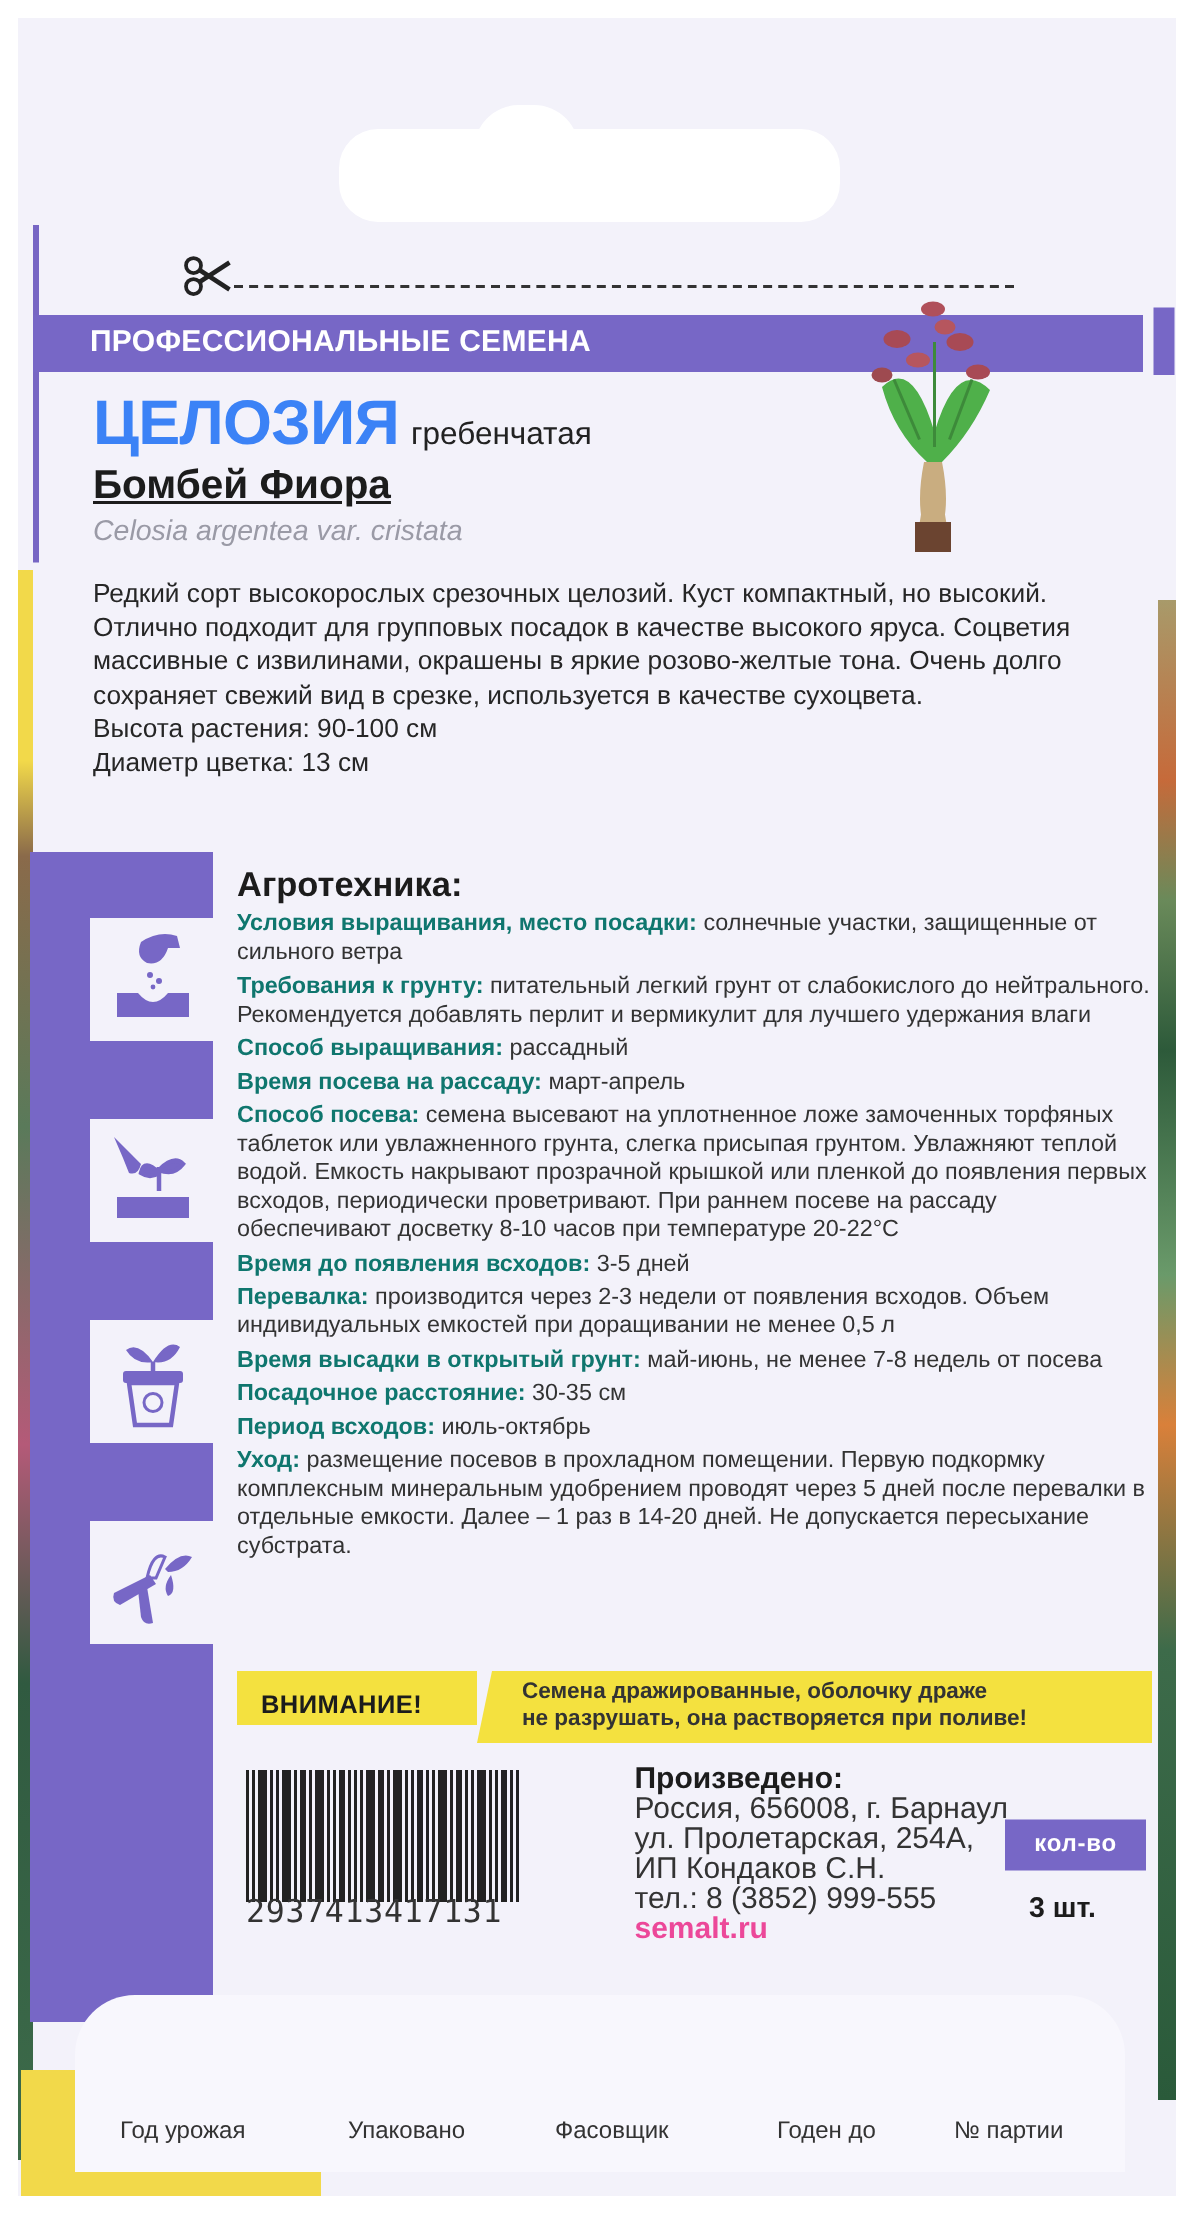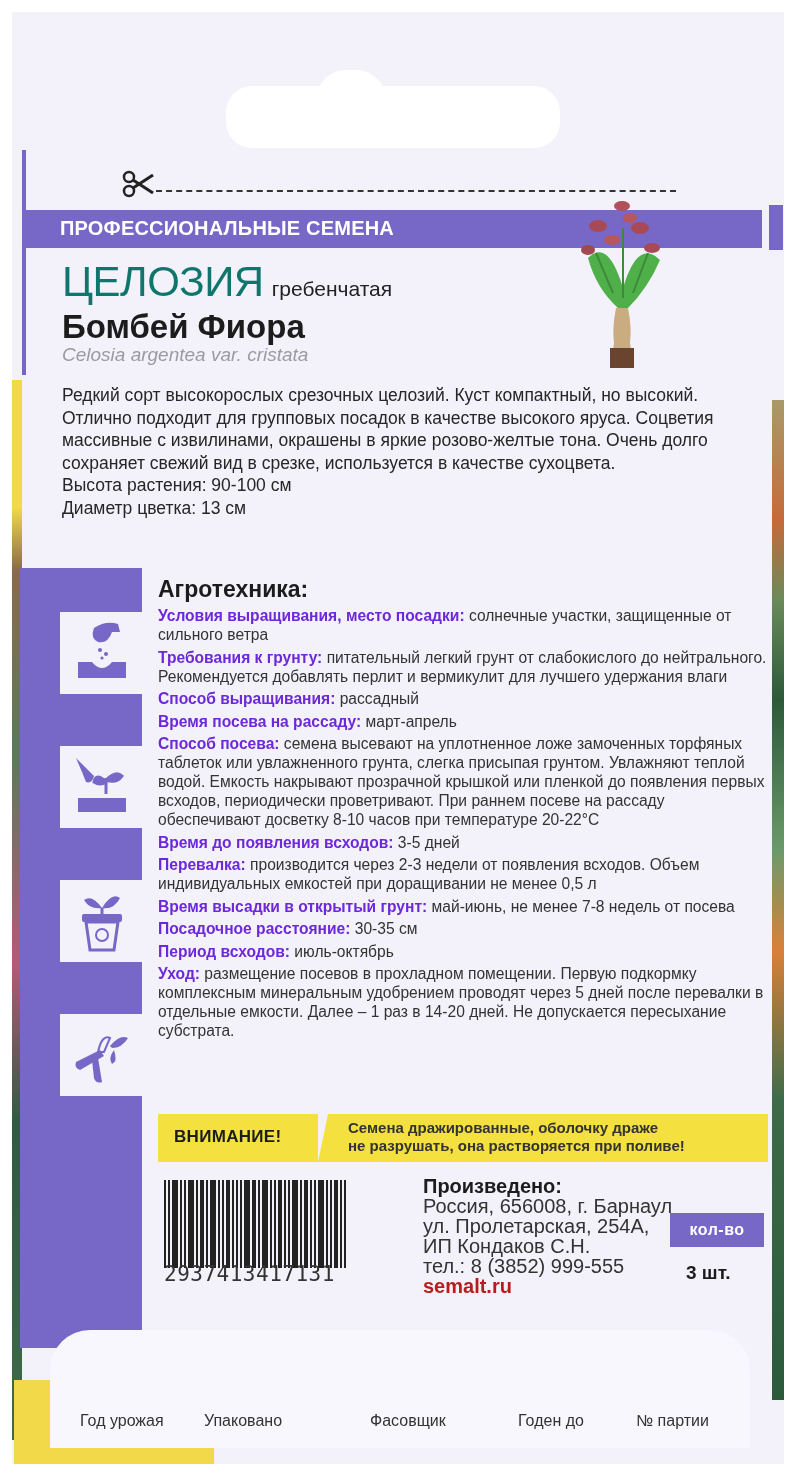--- a/index.html
+++ b/index.html
@@ -50,23 +50,23 @@
   }
   .brand-band .txt {
     position: absolute; left: 38px; top: 7px; color: #fff; font-weight: bold;
     font-size: 20px; letter-spacing: 0.2px;
   }
   .band-tab {
     position: absolute; left: 769px; top: 205px; width: 14px; height: 45px; background: #7767c6;
   }
 
   .title-wrap { position: absolute; left: 62px; top: 258px; }
-  .title-main { font-size: 42px; font-weight: normal; color: #0f766e; letter-spacing: -0.5px; }
+  .title-main { font-size: 42px; font-weight: bold; color: #3b82f6; letter-spacing: -0.5px; }
   .title-sub { font-size: 21px; color: #222; margin-left: 8px; }
-  .variety { position: absolute; left: 62px; top: 308px; font-size: 33px; font-weight: bold; color: #1c1c1c; }
+  .variety { position: absolute; left: 62px; top: 308px; font-size: 27px; font-weight: bold; color: #1c1c1c; text-decoration: underline; }
   .latin { position: absolute; left: 62px; top: 344px; font-size: 19px; font-style: italic; color: #9a9aa6; }
 
   .plant { position: absolute; left: 578px; top: 198px; width: 90px; height: 172px; }
 
   .desc {
     position: absolute; left: 62px; top: 384px; width: 700px;
     font-size: 17.5px; line-height: 22.5px; color: #262626;
   }
 
   
@@ -74,43 +74,43 @@
     position: absolute; left: 20px; top: 568px; width: 122px; height: 780px; background: #7767c6;
   }
   .icon-cell {
     position: absolute; left: 40px; width: 82px; height: 82px; background: #f3f2fa;
   }
   .icon-cell svg { position: absolute; left: 12px; top: 8px; width: 60px; height: 66px; }
 
   .agro { position: absolute; left: 158px; top: 576px; width: 610px; }
   .agro h2 { font-size: 23px; font-weight: bold; color: #1c1c1c; margin-bottom: 3px; }
   .agro .item { font-size: 15.6px; line-height: 19px; color: #333; margin-bottom: 3.5px; }
-  .agro .item b { color: #6d28d9; text-align: center; }
+  .agro .item b { color: #0f766e; text-align: center; }
 
   .warn {
     position: absolute; left: 158px; top: 1114px; width: 610px; height: 48px;
   }
   .warn-left {
-    position: absolute; left: 0; top: 0; width: 160px; height: 48px; background: #f4e13f;
+    position: absolute; left: 0; top: 0; width: 160px; height: 36px; background: #f4e13f;
   }
   .warn-right {
     position: absolute; left: 160px; top: 0; width: 450px; height: 48px; background: #f4e13f;
     clip-path: polygon(10px 0, 100% 0, 100% 100%, 0 100%);
   }
   .warn-left span { position: absolute; left: 16px; top: 13px; font-weight: bold; font-size: 17px; color: #1c1c1c; letter-spacing: 0.3px; }
   .warn-right span { position: absolute; left: 30px; top: 5px; font-size: 15px; line-height: 18px; color: #333; font-weight: bold; }
 
   .barcode { position: absolute; left: 164px; top: 1180px; width: 240px; height: 110px; }
   .barcode-bars { display: flex; height: 88px; align-items: stretch; }
   .barcode-bars i { display: block; background: #222; margin-right: 2px; }
   .barcode-num { font-family: "DejaVu Sans Mono", monospace; font-size: 21px; color: #333; letter-spacing: 0.5px; margin-top: -6px; }
 
   .maker { position: absolute; left: 423px; top: 1176px; font-size: 20px; line-height: 20px; color: #333; }
   .maker .h { font-weight: bold; color: #1c1c1c; }
-  .maker .site { font-weight: bold; color: #b91c1c; }
+  .maker .site { font-weight: bold; color: #ec4899; }
 
   .qty-badge {
     position: absolute; left: 670px; top: 1213px; width: 94px; height: 34px; background: #7767c6;
     color: #fff; font-weight: bold; font-size: 16px; text-align: center; line-height: 34px; letter-spacing: 0.5px;
   }
   .qty-val { position: absolute; left: 686px; top: 1262px; font-size: 19px; font-weight: bold; color: #1c1c1c; }
 
   .bottom-yellow { position: absolute; left: 14px; top: 1380px; width: 200px; height: 84px; background: #f2d94a; }
   .bottom-flap {
     position: absolute; left: 50px; top: 1330px; width: 700px; height: 118px; background: #f8f7fd;
@@ -284,17 +284,17 @@
   <div class="site">semalt.ru</div>
 </div>
 
 <div class="qty-badge">кол-во</div>
 <div class="qty-val">3 шт.</div>
 
 <div class="bottom-yellow"></div>
 <div class="bottom-flap"></div>
 <div class="bottom-labels">
   <span style="left:0">Год урожая</span>
-  <span style="left:124px">Упаковано</span>
+  <span style="left:152px">Упаковано</span>
   <span style="left:290px">Фасовщик</span>
   <span style="left:438px">Годен до</span>
   <span style="left:556px">№ партии</span>
 </div>
 
 </body></html>

